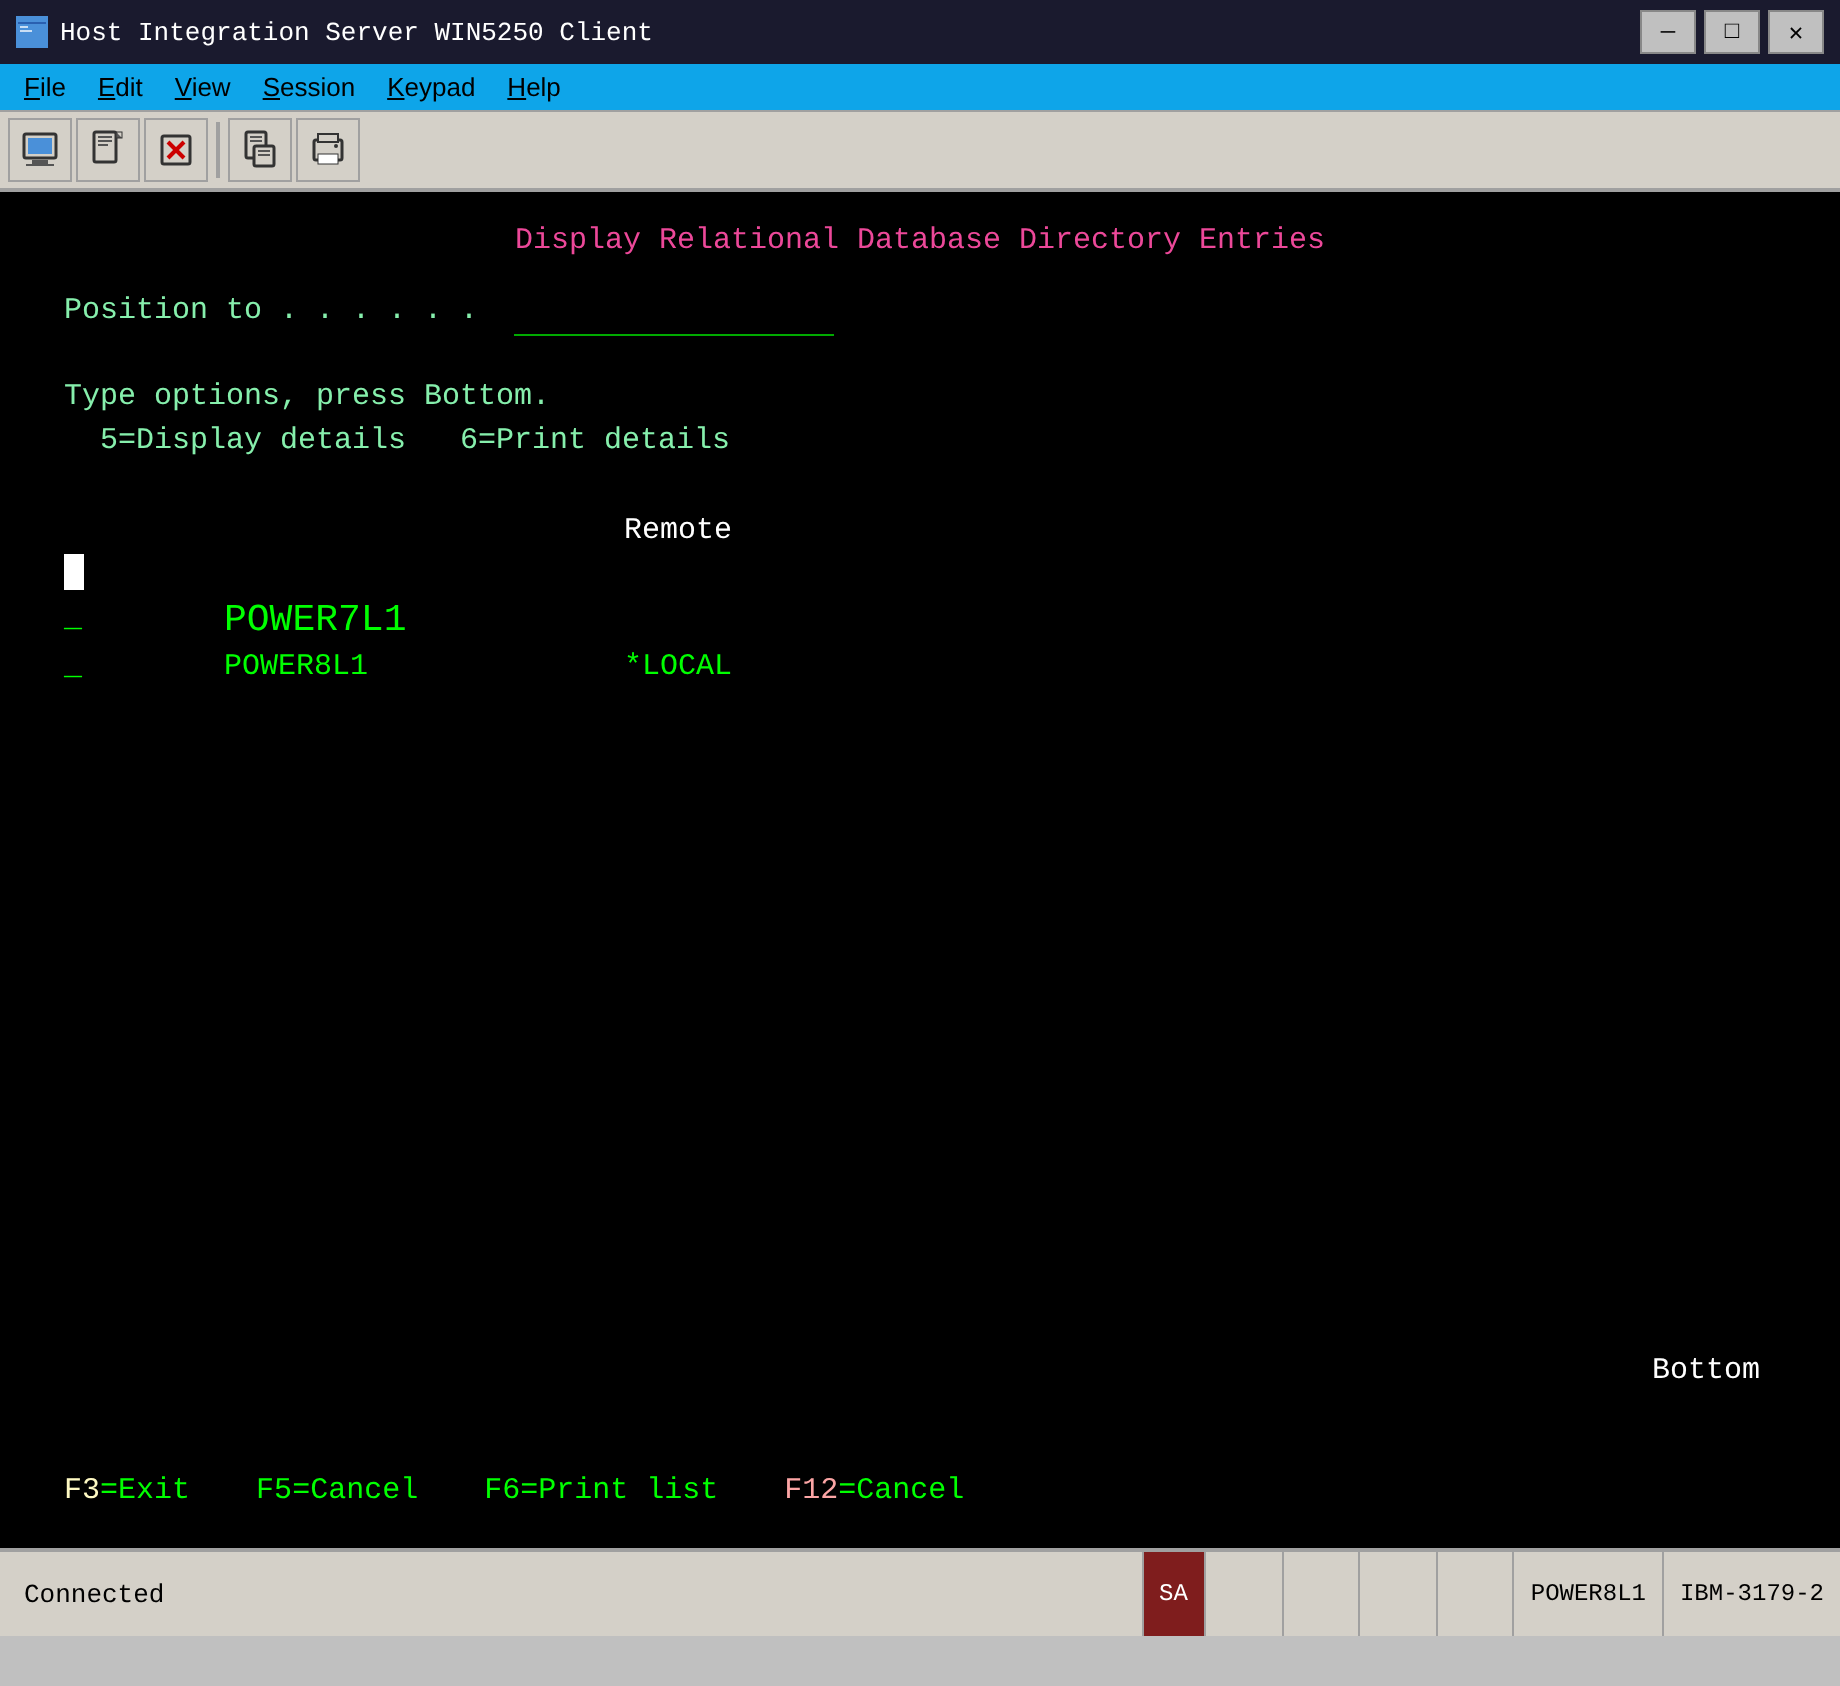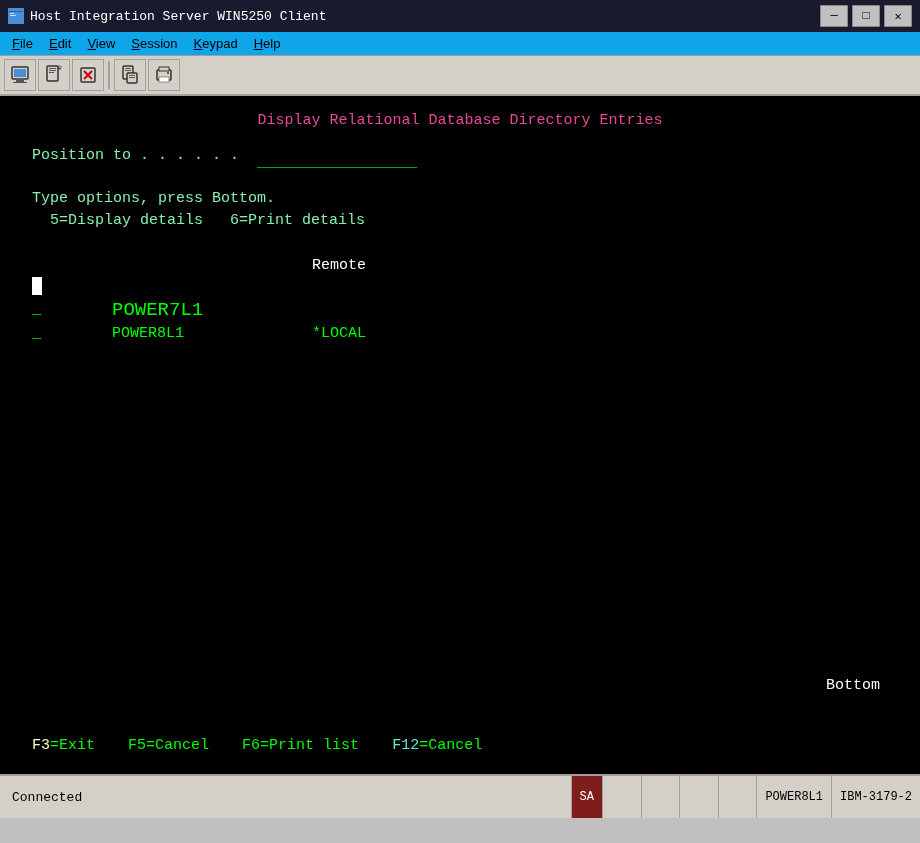--- a/index.html
+++ b/index.html
@@ -300,21 +300,21 @@
     <span>
       <span style="color:#fef9c3;">F3</span><span style="color:#00ff00;">=Exit</span>
     </span>
     <span style="margin-left: 24px;">
       <span style="color:#00ff00;">F5</span><span style="color:#00ff00;">=Cancel</span>
     </span>
     <span style="margin-left: 24px; margin-top: 22px;">
       <span style="color:#00ff00;">F6</span><span style="color:#00ff00;">=Print list</span>
     </span>
     <span style="margin-left: 24px;">
-      <span style="color:#5eead4;">F12</span><span style="color:#00ff00;">=Cancel</span>
+      <span style="color:#fca5a5;">F12</span><span style="color:#00ff00;">=Cancel</span>
     </span>
   </div>
 </div>
 
 <div class="status-bar">
   <div class="status-connected">Connected</div>
   <div class="status-segment-highlight">SA</div>
   <div class="status-segment">&nbsp;&nbsp;&nbsp;</div>
   <div class="status-segment">&nbsp;&nbsp;&nbsp;</div>
   <div class="status-segment">&nbsp;&nbsp;&nbsp;</div>

